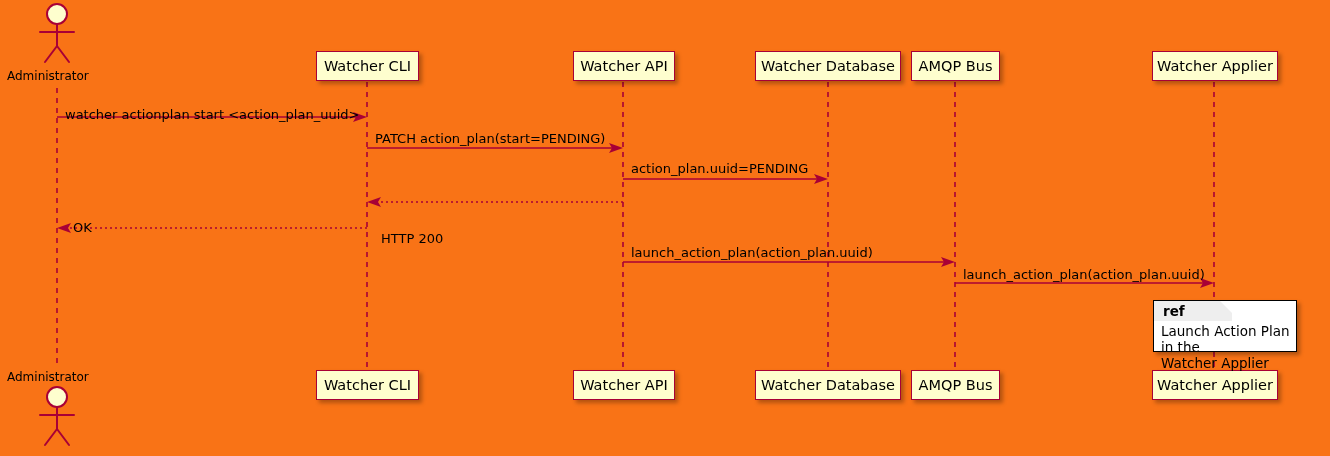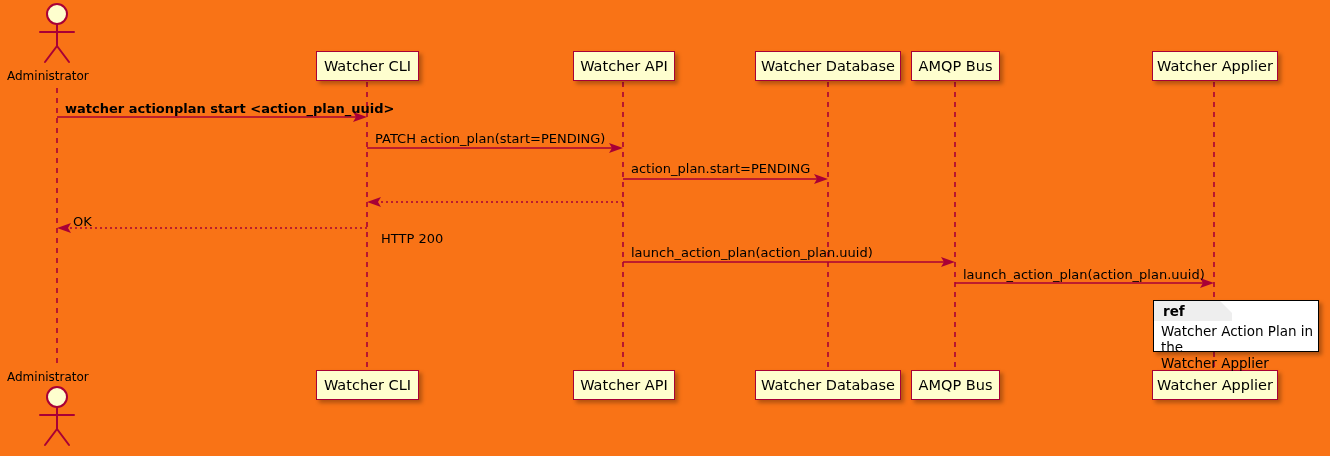--- a/index.html
+++ b/index.html
@@ -215,30 +215,30 @@
   <div class="pbox" style="left:911px; top:370px; width:89px; height:30px;">
     <span>AMQP Bus</span>
   </div>
   <div class="pbox" style="left:1152px; top:370px; width:126px; height:30px;">
     <span>Watcher Applier</span>
   </div>
 
   <div class="actor-label" style="left:7px; top:69px;">Administrator</div>
   <div class="actor-label" style="left:7px; top:370px;">Administrator</div>
 
-  <div class="msg-label" style="left:65px; top:101px;font-weight:bold;">watcher actionplan start &lt;action_plan_uuid&gt;</div>
+  <div class="msg-label" style="left:65px; top:107px;">watcher actionplan start &lt;action_plan_uuid&gt;</div>
   <div class="msg-label" style="left:375px; top:131px;">PATCH action_plan(start=PENDING)</div>
-  <div class="msg-label" style="left:631px; top:161px;">action_plan.start=PENDING</div>
+  <div class="msg-label" style="left:631px; top:161px;">action_plan.uuid=PENDING</div>
   <div class="msg-label" style="left:381px; top:187px;margin-top:44px;">HTTP 200</div>
-  <div class="msg-label" style="left:73px; top:214px;">OK</div>
+  <div class="msg-label" style="left:73px; top:220px;">OK</div>
   <div class="msg-label" style="left:631px; top:245px;">launch_action_plan(action_plan.uuid)</div>
   <div class="msg-label" style="left:963px; top:267px;">launch_action_plan(action_plan.uuid)</div>
 
-  <div class="refbox" style="left:1153px; top:300px; width:166px; height:52px;">
+  <div class="refbox" style="left:1153px; top:300px; width:144px; height:52px;">
     <div class="ref-tab-clip"></div>
     <div class="ref-title">ref</div>
     <div class="ref-body">
-      <div>Watcher Action Plan in the</div>
+      <div>Launch Action Plan in the</div>
       <div>Watcher Applier</div>
     </div>
   </div>
 
 </div>
 
 </body></html>

